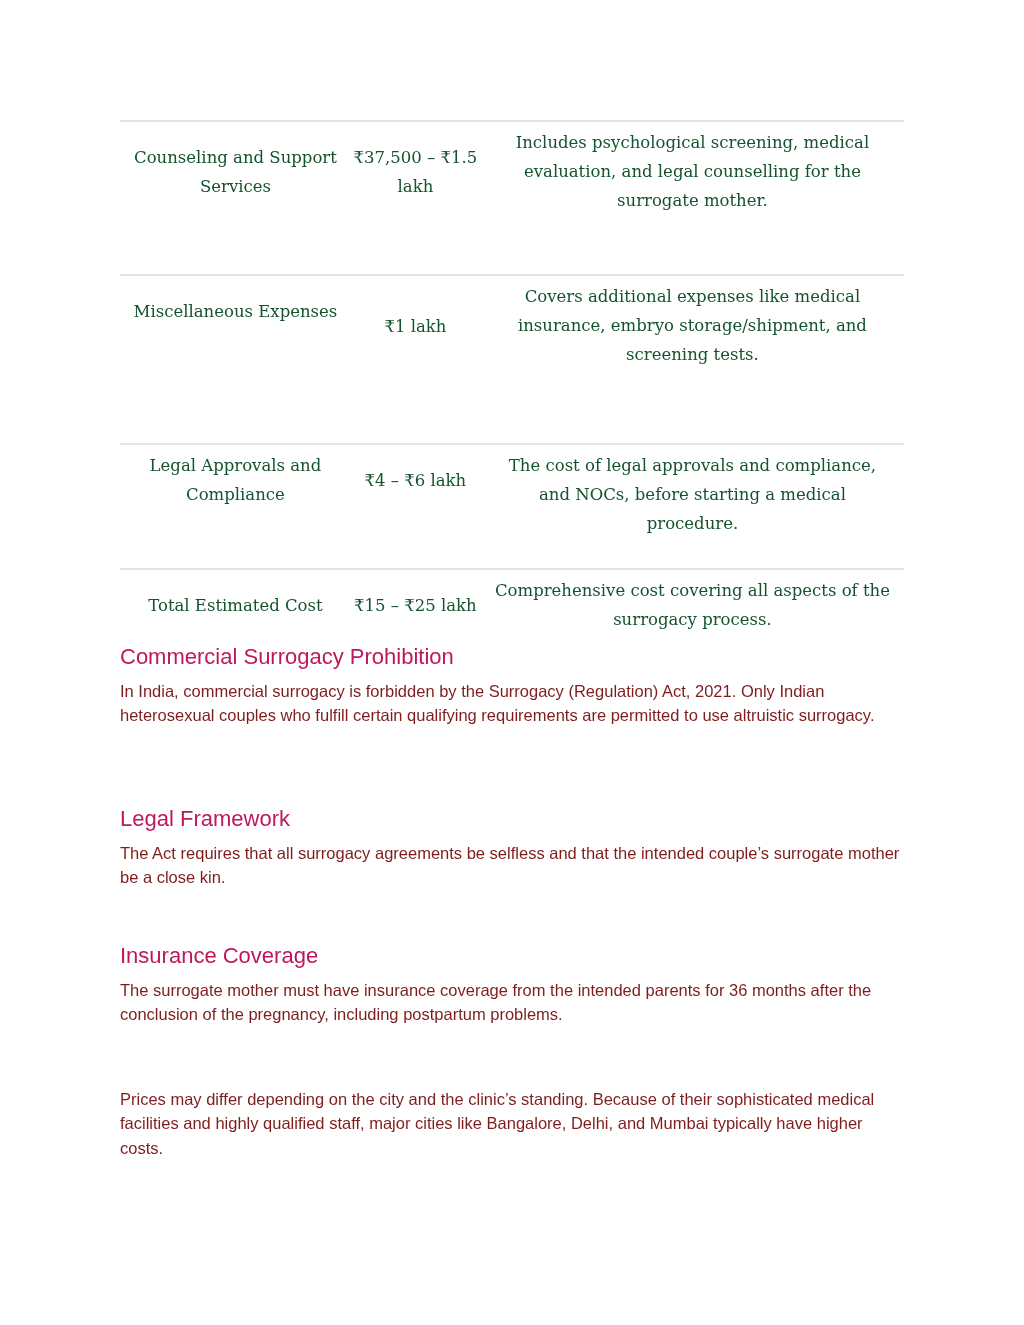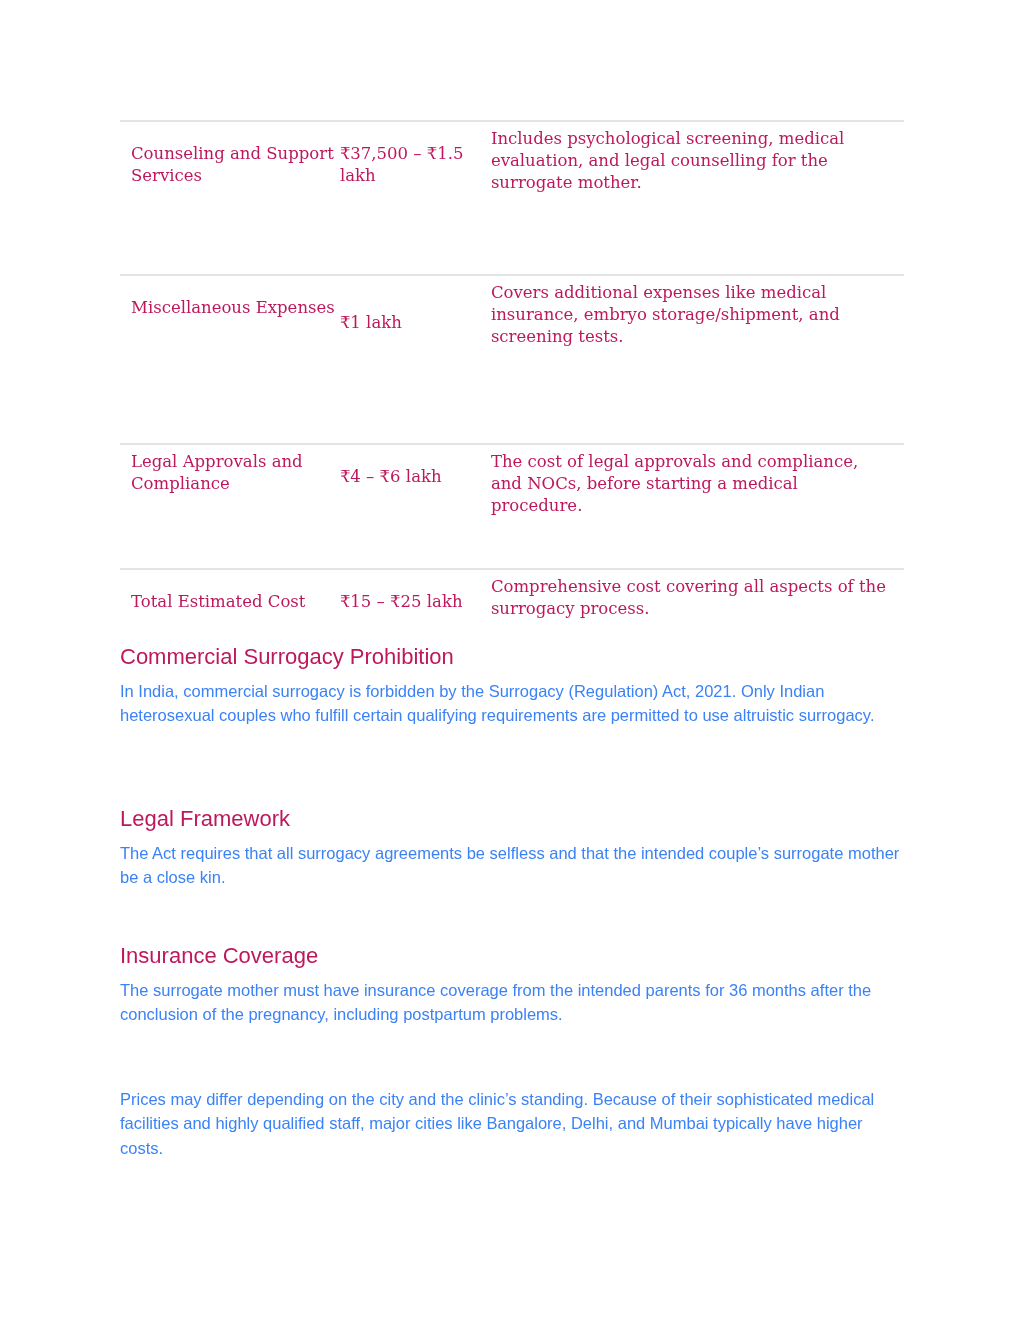--- a/index.html
+++ b/index.html
@@ -18,22 +18,23 @@
       position: absolute;
       left: 120px;
       top: 120px;
       width: 784px;
     }
     table.cost-table {
       width: 784px;
       border-collapse: collapse;
       font-family: "DejaVu Serif", "Liberation Serif", serif;
       font-size: 16.5px;
-      line-height: 22px;
-      color: #be185d;
+      line-height: 29px;
+      color: #14532d;
+      text-align: center;
     }
     table.cost-table tr {
       border-top: 2px solid #e4e4e4;
     }
     table.cost-table td {
       vertical-align: middle;
       padding: 0;
     }
     td.c1 { width: 211px; padding-left: 11px !important; }
     td.c2 { width: 153px; }
@@ -63,21 +64,21 @@
       margin: 0;
       font-weight: normal;
       font-size: 22px;
       line-height: 28px;
       color: #be185d;
     }
     .section p {
       margin: 8px 0 0 0;
       font-size: 16.5px;
       line-height: 24.3px;
-      color: #3b82f6;
+      color: #7f1d1d;
     }
     #sec-0 { top: 643px; }
     #sec-1 { top: 805px; }
     #sec-2 { top: 942px; }
     #sec-3 { top: 1079px; }
   </style>
 </head>
 <body>
 
 <div class="page">

